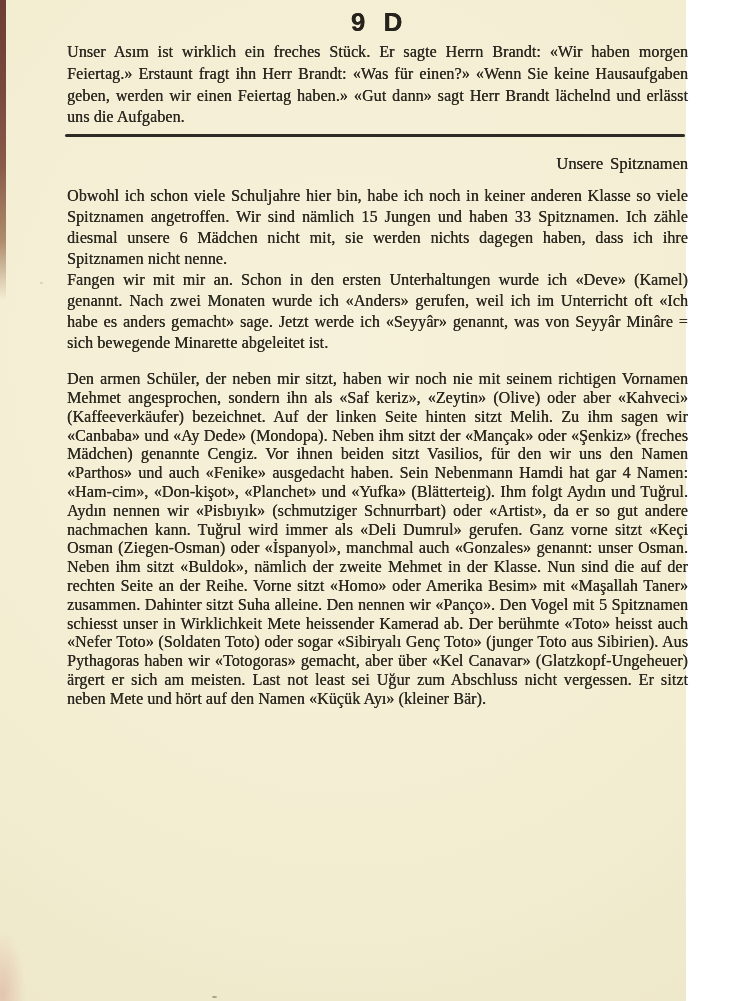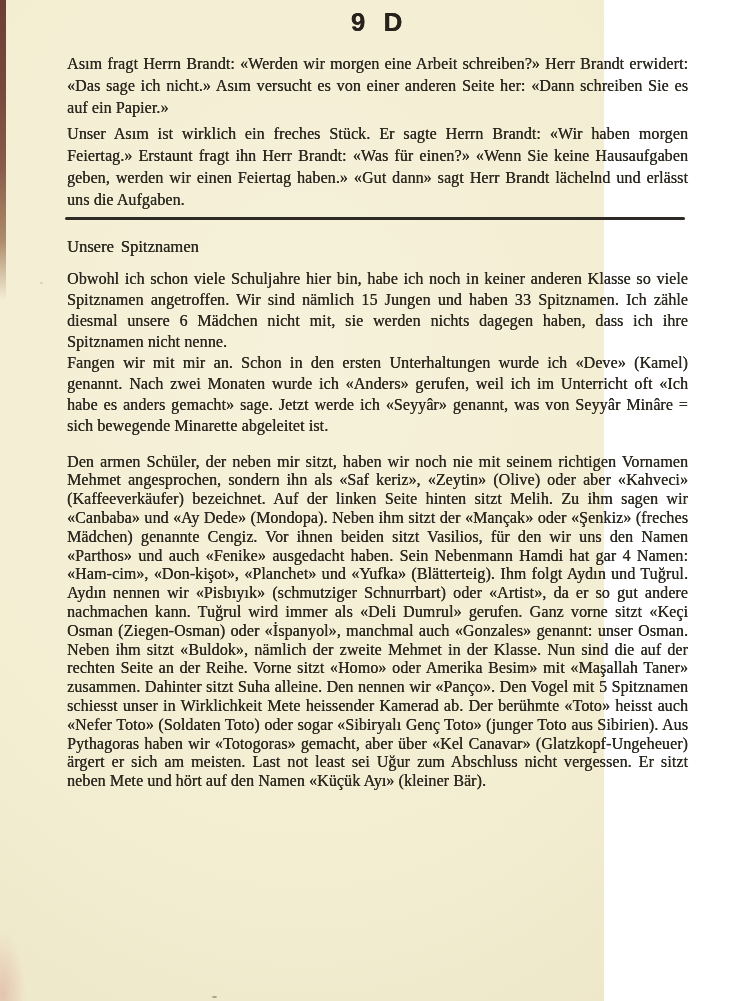--- a/index.html
+++ b/index.html
@@ -4,21 +4,21 @@
 <style>
   html, body {
     margin: 0;
     padding: 0;
     width: 750px;
     height: 1001px;
     overflow: hidden;
   }
   .page {
     position: relative;
-    width: 604px;
+    width: 686px;
     height: 1001px;
     background:
       radial-gradient(ellipse 120% 90% at 50% 35%, #f6f1da 0%, #f3edd2 55%, #ece5c6 100%);
     font-family: "Liberation Serif", serif;
     color: #2c2921;
   }
   
   .edge-strip {
     position: absolute;
     left: 0; top: 0;
@@ -77,39 +77,39 @@
     height: 3px;
     background: #2e2b26;
     border-radius: 2px;
   }
   .subtitle {
     margin: 17px 0 0 0;
     font-size: 16.5px;
     line-height: 19px;
     word-spacing: 3px;
     text-shadow: 0.25px 0 0 currentColor;
+    text-align: right;
   }
   .para.p3 { margin-top: 12px; line-height: 21px; }
   .para.p4 {  line-height: 21px; }
   .para.p5 { margin-top: 17px;  line-height: 18.8px; }
 </style>
 </head>
 <body>
 
 <div class="page">
   <div class="edge-strip"></div>
   <div class="corner-smudge"></div>
   <div class="speck-a"></div>
   <div class="speck-b"></div>
 
   <div class="content">
 
     <section>
       <h1 class="sec-heading">9 D</h1>
-      <p class="para p1">Asım fragt Herrn Brandt: «Werden wir morgen eine Arbeit schreiben?» Herr Brandt erwidert: «Das sage ich nicht.» Asım versucht es von einer anderen Seite her: «Dann schreiben Sie es auf ein Papier.»</p>
       <p class="para p2">Unser Asım ist wirklich ein freches Stück. Er sagte Herrn Brandt: «Wir haben morgen Feiertag.» Erstaunt fragt ihn Herr Brandt: «Was für einen?» «Wenn Sie keine Hausaufgaben geben, werden wir einen Feiertag haben.» «Gut dann» sagt Herr Brandt lächelnd und erlässt uns die Aufgaben.</p>
     </section>
 
     <div class="divider"></div>
 
     <section>
       <p class="subtitle">Unsere Spitznamen</p>
       <p class="para p3">Obwohl ich schon viele Schuljahre hier bin, habe ich noch in keiner anderen Klasse so viele Spitznamen angetroffen. Wir sind nämlich 15 Jungen und haben 33 Spitznamen. Ich zähle diesmal unsere 6 Mädchen nicht mit, sie werden nichts dagegen haben, dass ich ihre Spitznamen nicht nenne.</p>
       <p class="para p4">Fangen wir mit mir an. Schon in den ersten Unterhaltungen wurde ich «Deve» (Kamel) genannt. Nach zwei Monaten wurde ich «Anders» gerufen, weil ich im Unterricht oft «Ich habe es anders gemacht» sage. Jetzt werde ich «Seyyâr» genannt, was von Seyyâr Minâre = sich bewegende Minarette abgeleitet ist.</p>
       <p class="para p5">Den armen Schüler, der neben mir sitzt, haben wir noch nie mit seinem richtigen Vornamen Mehmet angesprochen, sondern ihn als «Saf keriz», «Zeytin» (Olive) oder aber «Kahveci» (Kaffeeverkäufer) bezeichnet. Auf der linken Seite hinten sitzt Melih. Zu ihm sagen wir «Canbaba» und «Ay Dede» (Mondopa). Neben ihm sitzt der «Mançak» oder «Şenkiz» (freches Mädchen) genannte Cengiz. Vor ihnen beiden sitzt Vasilios, für den wir uns den Namen «Parthos» und auch «Fenike» ausgedacht haben. Sein Nebenmann Hamdi hat gar 4 Namen: «Ham-cim», «Don-kişot», «Planchet» und «Yufka» (Blätterteig). Ihm folgt Aydın und Tuğrul. Aydın nennen wir «Pisbıyık» (schmutziger Schnurrbart) oder «Artist», da er so gut andere nachmachen kann. Tuğrul wird immer als «Deli Dumrul» gerufen. Ganz vorne sitzt «Keçi Osman (Ziegen-Osman) oder «İspanyol», manchmal auch «Gonzales» genannt: unser Osman. Neben ihm sitzt «Buldok», nämlich der zweite Mehmet in der Klasse. Nun sind die auf der rechten Seite an der Reihe. Vorne sitzt «Homo» oder Amerika Besim» mit «Maşallah Taner» zusammen. Dahinter sitzt Suha alleine. Den nennen wir «Panço». Den Vogel mit 5 Spitznamen schiesst unser in Wirklichkeit Mete heissender Kamerad ab. Der berühmte «Toto» heisst auch «Nefer Toto» (Soldaten Toto) oder sogar «Sibiryalı Genç Toto» (junger Toto aus Sibirien). Aus Pythagoras haben wir «Totogoras» gemacht, aber über «Kel Canavar» (Glatzkopf-Ungeheuer) ärgert er sich am meisten. Last not least sei Uğur zum Abschluss nicht vergessen. Er sitzt neben Mete und hört auf den Namen «Küçük Ayı» (kleiner Bär).</p>

